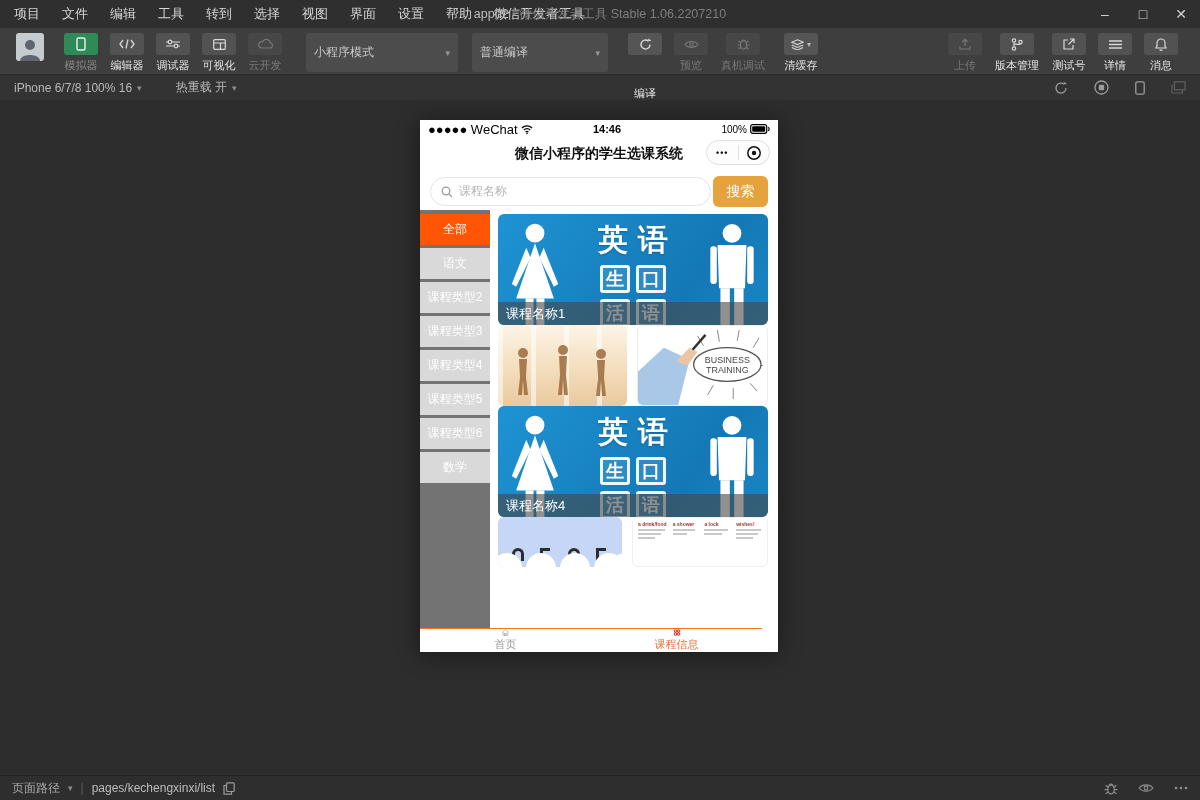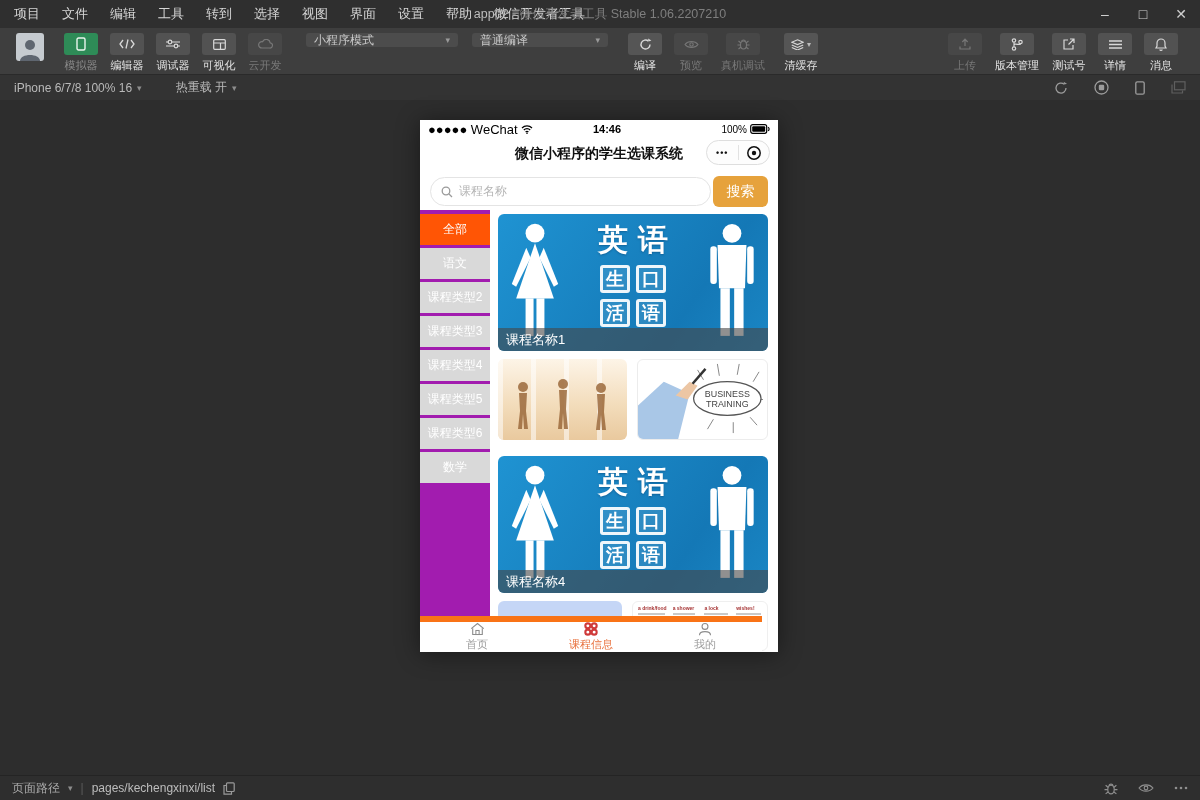--- a/index.html
+++ b/index.html
@@ -26,21 +26,21 @@
     display:flex; align-items:flex-end; justify-content:center; overflow:hidden; margin-right:14px; }
   .tool-col { display:flex; flex-direction:column; align-items:center; width:46px; }
   .tool-col .ibtn { width:34px; height:22px; border-radius:3px; background:#525252;
     display:flex; align-items:center; justify-content:center; color:#d8d8d8; font-size:10px; }
   .tool-col .lbl { font-size:11px; color:#e4e4e4; margin-top:3px; white-space:nowrap; }
   .tool-col.dim .ibtn { background:#474747; color:#777; }
   .tool-col.dim .lbl { color:#787878; }
   .tool-col.green .ibtn { background:#2e8b57; color:#eaf5ee; }
   .tool-col.green .lbl { color:#8a8a8a; }
   .tool-col.wide { width:58px; }
-  .dropdown { height:14px; background:#4c4c4c; border-radius:3px; color:#c9c9c9;
+  .dropdown { height:39px; background:#4c4c4c; border-radius:3px; color:#c9c9c9;
     font-size:12px; display:flex; align-items:center; padding:0 8px; margin:0 0 0 18px; }
   .dropdown .dd-label { flex:1; }
   .dropdown .caret { color:#9a9a9a; font-size:9px; margin-left:10px; }
   .dd-mode { width:152px; }
   .dd-compile { width:136px; margin-left:14px; }
   .right-tools { margin-left:auto; display:flex; }
   .hl .ibtn { background:#555; }
 
   
   .devicebar { height:26px; background:#333333; border-top:1px solid #2a2a2a;
@@ -75,66 +75,66 @@
 
   .searchrow { display:flex; align-items:center; padding:8px 10px 6px 10px; gap:2px; }
   .search-input { flex:1; height:29px; border:1px solid #e4e4e4; border-radius:15px;
     background:#fff; display:flex; align-items:center; padding:0 10px; gap:6px; }
   .search-input .ph { color:#b4b4b4; font-size:12px; }
   .search-btn { width:55px; height:31px; background:#e6a23c; border-radius:6px;
     color:#fff; font-size:14px; display:flex; align-items:center; justify-content:center; }
 
   .content { position:absolute; top:90px; bottom:0; left:0; right:0; display:flex;
     overflow:hidden; }
-  .cats { width:70px; background:#a21caf; padding-top:4px; }
+  .cats { width:70px; background:#737373; padding-top:4px; }
   .cat { height:31px; margin-bottom:3px; background:#d9d9d9; color:#fff; font-size:12px;
     display:flex; align-items:center; justify-content:center; white-space:nowrap; }
   .cat.active { background:#ff5505; }
   .cards { flex:1; padding:4px 10px 0 8px; }
 
-  .card-big { height:137px; border-radius:6px; overflow:hidden; position:relative;
-    margin-bottom:8px; background:linear-gradient(125deg,#1f93d2 0%,#1478b6 70%,#1a86c4 100%); }
+  .card-big { height:111px; border-radius:6px; overflow:hidden; position:relative;
+    background:linear-gradient(125deg,#1f93d2 0%,#1478b6 70%,#1a86c4 100%); }
   .eng-center { position:absolute; left:84px; right:84px; top:6px; text-align:center; }
   .eng-title { color:#fff; font-weight:bold; font-size:30px; letter-spacing:10px;
     text-shadow:0 1px 2px rgba(0,40,80,.35); padding-left:10px; }
   .eng-grid { display:grid; grid-template-columns:30px 30px; gap:6px; justify-content:center;
     margin-top:4px; }
   .eng-box { width:30px; height:28px; border:3px solid rgba(255,255,255,.92); border-radius:3px;
     color:#fff; font-weight:bold; font-size:18px; line-height:23px; text-align:center;
     background:rgba(255,255,255,.10); }
   .fig { position:absolute; top:8px; }
   .fig.female { left:8px; }
   .fig.male { right:10px; }
   .caption { position:absolute; left:0; right:0; bottom:0; height:23px;
     background:rgba(70,70,70,.6); color:#fff; font-size:13px; line-height:23px;
     padding-left:8px; }
 
-  .row-small { display:flex; gap:10px; margin-bottom:16px; }
+  .row-small { display:flex; gap:10px; margin-bottom:0; }
   .card-sm { flex:1; height:81px; border-radius:6px; overflow:hidden; position:relative; }
   .yoga { background:linear-gradient(180deg,#fdf4e7 0%,#f3ddbc 55%,#e9c99e 100%); }
   .yoga .bars { position:absolute; inset:0;
     background:repeating-linear-gradient(90deg, rgba(255,255,255,.55) 0 5px, rgba(255,255,255,0) 5px 33px); }
   .biz { background:#ffffff; border:1px solid #ececec; }
 
   .row-partial { display:flex; gap:10px; }
   .card-part { flex:1; height:50px; border-radius:6px; position:relative; overflow:hidden; }
   .abc { background:#c5d6f6; }
   .abc .bump { position:absolute; bottom:-16px; width:30px; height:30px; border-radius:50%;
     background:#fff; }
   .abc .frag { position:absolute; bottom:6px; width:12px; height:13px;
     border:3px solid #2c2c2c; border-bottom:none; border-radius:8px 8px 0 0; }
   .abc .frag.flat { border-radius:0; border-right:none; width:10px; }
   .vocab { background:#fff; border:1px solid #efefef; display:flex; gap:6px; padding:3px 5px; }
   .vcol { flex:1; }
   .vcol .vh { font-size:5px; font-weight:bold; color:#a63434; white-space:nowrap;
     overflow:hidden; }
   .vcol .vl { height:2px; background:#c9c9c9; margin-top:2px; }
 
-  .tabbar { position:absolute; left:0; right:16px; bottom:0; height:36px; background:#fff;
-    border-top:6px solid #f97316; display:flex; }
+  .tabbar { position:absolute; left:0; right:16px; bottom:0; height:24px; background:#fff;
+    border-top:1px solid #f97316; display:flex; }
   .tab { flex:1; display:flex; flex-direction:column; align-items:center; justify-content:center;
     gap:1px; }
   .tab .tlbl { font-size:11px; color:#9b9b9b; }
   .tab.active .tlbl { color:#e8703c; }
 
   
   .footer { height:25px; background:#2e2e2e; border-top:1px solid #242424; display:flex;
     align-items:center; padding:0 12px; color:#a9a9a9; font-size:12px; gap:8px;
     position:relative; }
   .footer .caret { font-size:9px; color:#8d8d8d; }
@@ -227,21 +227,21 @@
 
   <div class="dropdown dd-mode">
     <span class="dd-label">小程序模式</span>
     <span class="caret">▾</span>
   </div>
   <div class="dropdown dd-compile">
     <span class="dd-label">普通编译</span>
     <span class="caret">▾</span>
   </div>
 
-  <div class="tool-col hl" style="margin-left:14px;">
+  <div class="tool-col hl" style="margin-left:14px;gap:28px;">
     <div class="ibtn">
         <svg width="13" height="13" viewBox="0 0 13 13">
       <path d="M11 6.5 a4.5 4.5 0 1 1-1.6-3.4" fill="none" stroke="currentColor" stroke-width="1.4"></path>
       <path d="M9 0.5 L9.6 3.4 L12.4 2.6 Z" fill="currentColor"></path>
         </svg>
       </div>
     <div class="lbl">编译</div>
   </div>
   <div class="tool-col dim">
     <div class="ibtn">
@@ -558,27 +558,20 @@
         <svg width="22" height="20" viewBox="0 0 22 20">
           <g fill="none" stroke="#cf3a3a" stroke-width="3">
             <circle cx="6.5" cy="5.5" r="3.6"></circle>
               <circle cx="15.5" cy="5.5" r="3.6"></circle>
             <circle cx="6.5" cy="14.5" r="3.6"></circle>
               <circle cx="15.5" cy="14.5" r="3.6"></circle>
             </g>
           </svg>
         <span class="tlbl">课程信息</span>
       </div>
-      <div class="tab">
-        <svg width="20" height="19" viewBox="0 0 20 19">
-          <circle cx="10" cy="6" r="4" fill="none" stroke="#8d8d8d" stroke-width="1.5"></circle>
-          <path d="M2.5 18 C2.5 11.5 17.5 11.5 17.5 18" fill="none" stroke="#8d8d8d" stroke-width="1.5"></path>
-          </svg>
-        <span class="tlbl">我的</span>
-      </div>
     </div>
 
   </div>
 </div>
 
 <div class="footer">
   <span>页面路径</span>
   <span class="caret">▾</span>
   <span class="sep">|</span>
   <span class="path">pages/kechengxinxi/list</span>

